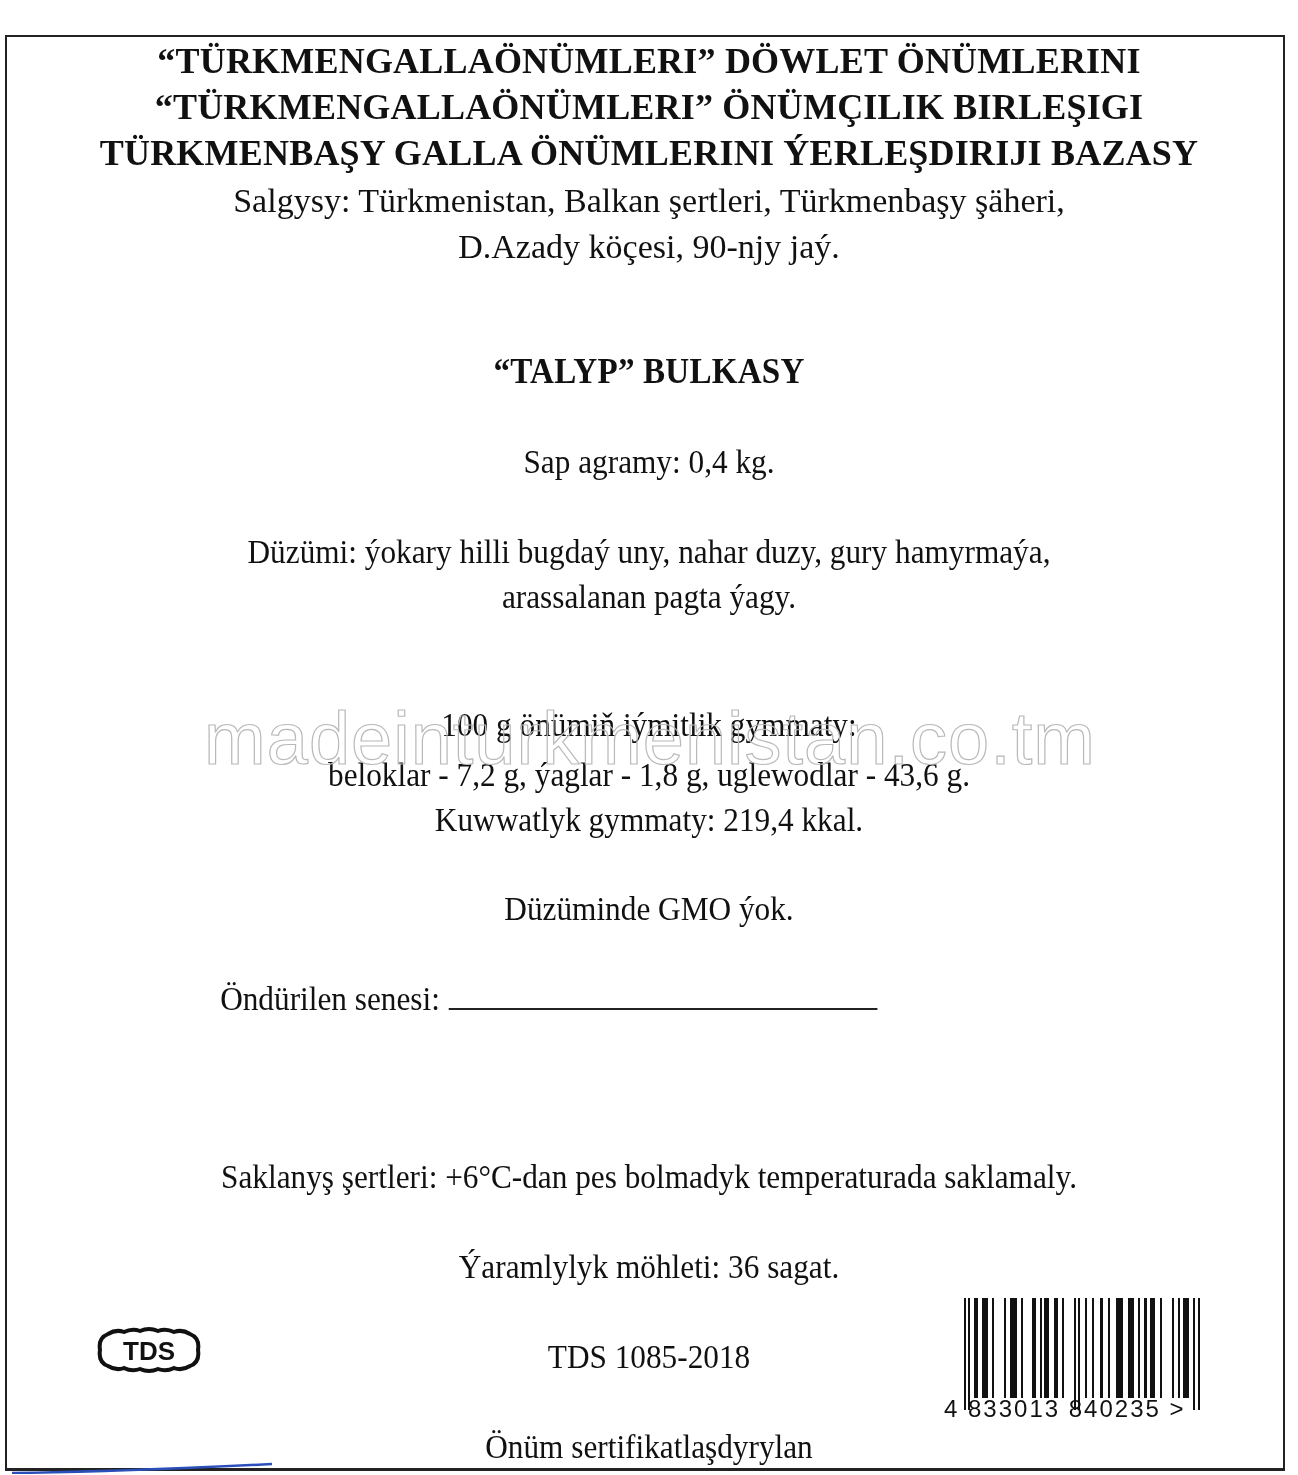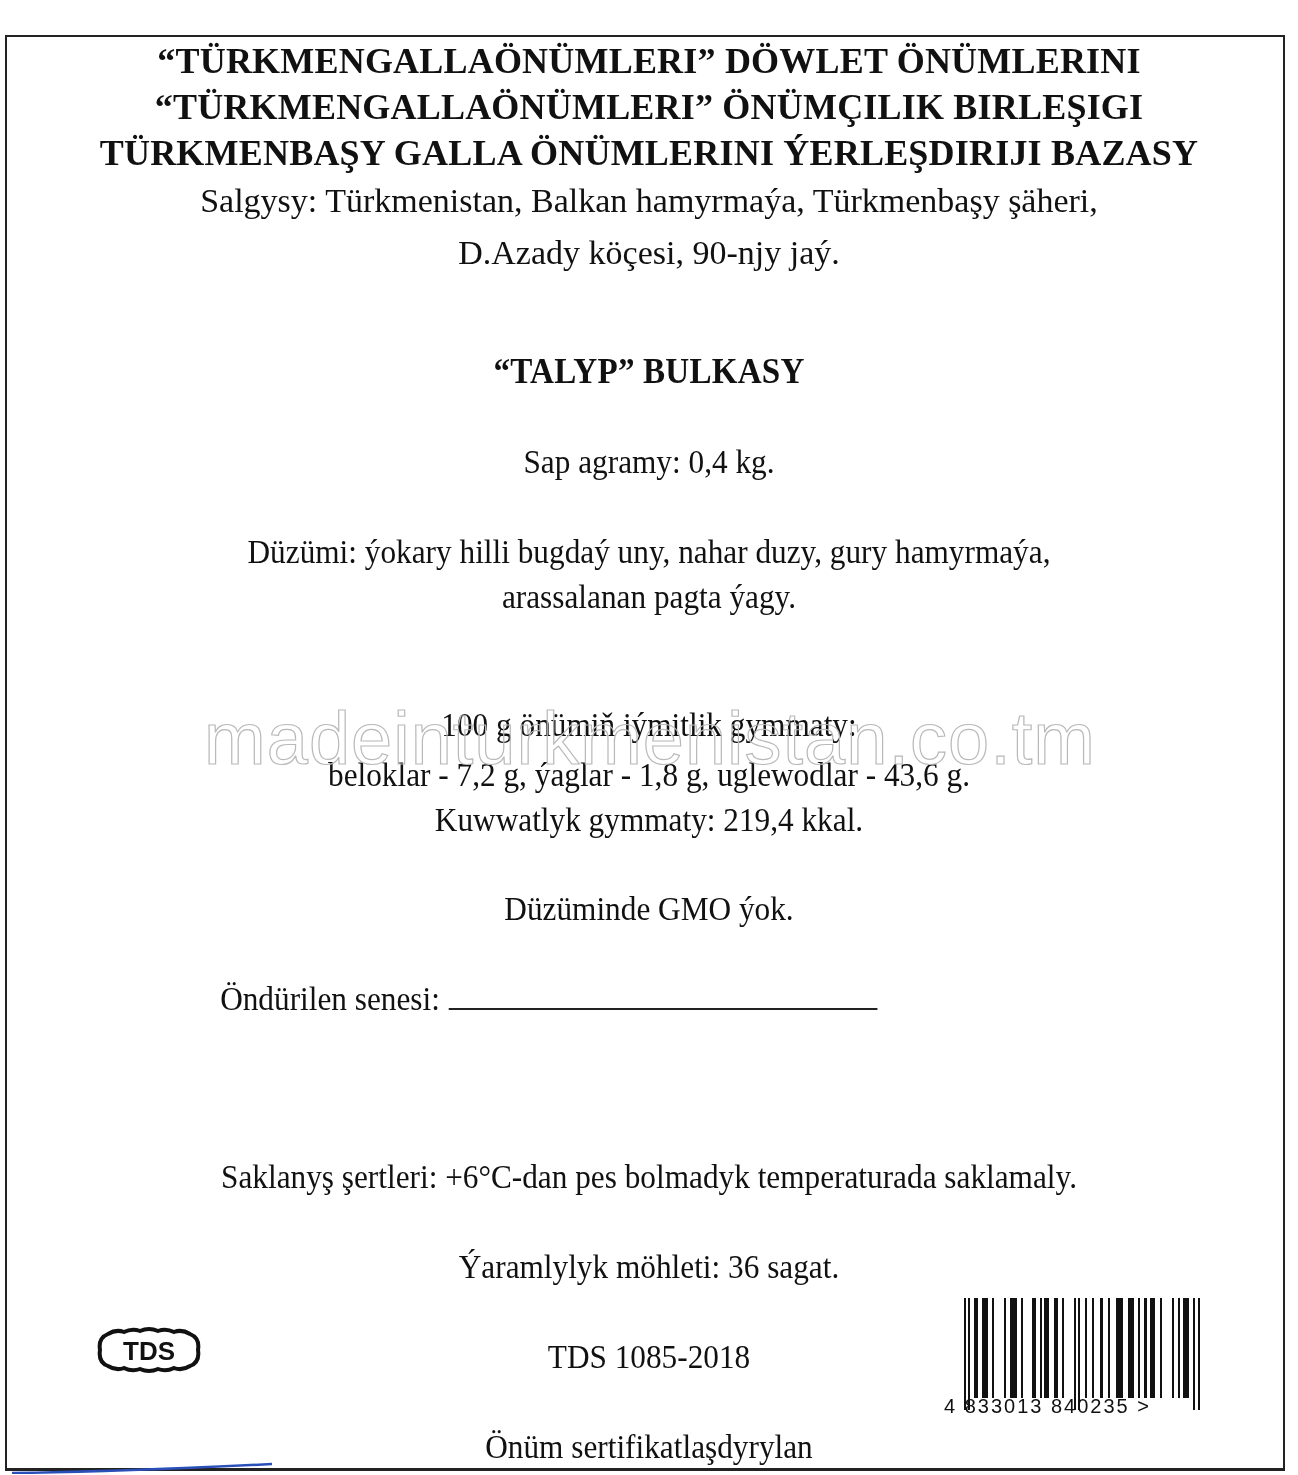--- a/index.html
+++ b/index.html
@@ -6,33 +6,33 @@
     body { width: 1298px; height: 1475px; position: relative; overflow: hidden; font-family: "Liberation Serif", "DejaVu Serif", serif; color: #111111; }
     .label-frame { position: absolute; left: 5px; top: 35px; width: 1280px; height: 1436px; border: 2px solid #222222; border-bottom-width: 3px; box-sizing: border-box; }
     .line { position: absolute; left: 0; width: 1298px; text-align: center; white-space: nowrap; }
     .hdr { font-weight: bold; font-size: 36px; letter-spacing: 0.2px; }
     .reg { font-size: 34px; }
     .cond { transform: scaleX(0.92); transform-origin: center; }
     .blank { display: inline-block; width: 466px; border-bottom: 2px solid #222; height: 1px; vertical-align: baseline; margin-left: 10px; }
     .watermark { position: absolute; left: 20px; top: 696px; width: 1260px; text-align: center; font-family: "Liberation Sans", "DejaVu Sans", sans-serif; font-size: 74px; letter-spacing: 1px; color: transparent; -webkit-text-stroke: 1.2px #b9b9b9; white-space: nowrap; pointer-events: none; }
     .tds-logo { position: absolute; left: 94px; top: 1326px; width: 110px; height: 48px; }
     .barcode { position: absolute; left: 940px; top: 1290px; width: 290px; height: 130px; }
-    .barcode-digits { position: absolute; left: 944px; top: 1395px; font-family: "Liberation Sans", "DejaVu Sans", sans-serif; font-size: 20px; letter-spacing: 2px; white-space: nowrap; }
+    .barcode-digits { position: absolute; left: 944px; top: 1395px; font-family: "Liberation Sans", "DejaVu Sans", sans-serif; font-size: 24px; letter-spacing: 2px; white-space: nowrap; }
     .pen-mark { position: absolute; left: 10px; top: 1460px; width: 262px; height: 14px; }
   </style>
 </head>
 <body>
 
 <div class="label-frame"></div>
 
 <div class="line hdr" style="top:40px;">“TÜRKMENGALLAÖNÜMLERI” DÖWLET ÖNÜMLERINI</div>
 <div class="line hdr" style="top:86px;">“TÜRKMENGALLAÖNÜMLERI” ÖNÜMÇILIK BIRLEŞIGI</div>
 <div class="line hdr" style="top:132px;">TÜRKMENBAŞY GALLA ÖNÜMLERINI ÝERLEŞDIRIJI BAZASY</div>
-<div class="line reg" style="top:182px;">Salgysy: Türkmenistan, Balkan hamyrmaýa, Türkmenbaşy şäheri,</div>
-<div class="line reg" style="top:228px;margin-top:6px;">D.Azady köçesi, 90-njy jaý.</div>
+<div class="line reg" style="top:182px;">Salgysy: Türkmenistan, Balkan şertleri, Türkmenbaşy şäheri,</div>
+<div class="line reg" style="top:228px;">D.Azady köçesi, 90-njy jaý.</div>
 
 <div class="line hdr cond" style="top:350px;">“TALYP” BULKASY</div>
 <div class="line reg cond" style="top:443px;">Sap agramy: 0,4 kg.</div>
 <div class="line reg cond" style="top:533px;">Düzümi: ýokary hilli bugdaý uny, nahar duzy, gury hamyrmaýa,</div>
 <div class="line reg cond" style="top:578px;">arassalanan pagta ýagy.</div>
 
 <div class="line reg cond" style="top:706px;">100 g önümiň iýmitlik gymmaty:</div>
 <div class="line reg cond" style="top:756px;">beloklar - 7,2 g, ýaglar - 1,8 g, uglewodlar - 43,6 g.</div>
 <div class="line reg cond" style="top:801px;">Kuwwatlyk gymmaty: 219,4 kkal.</div>
 

